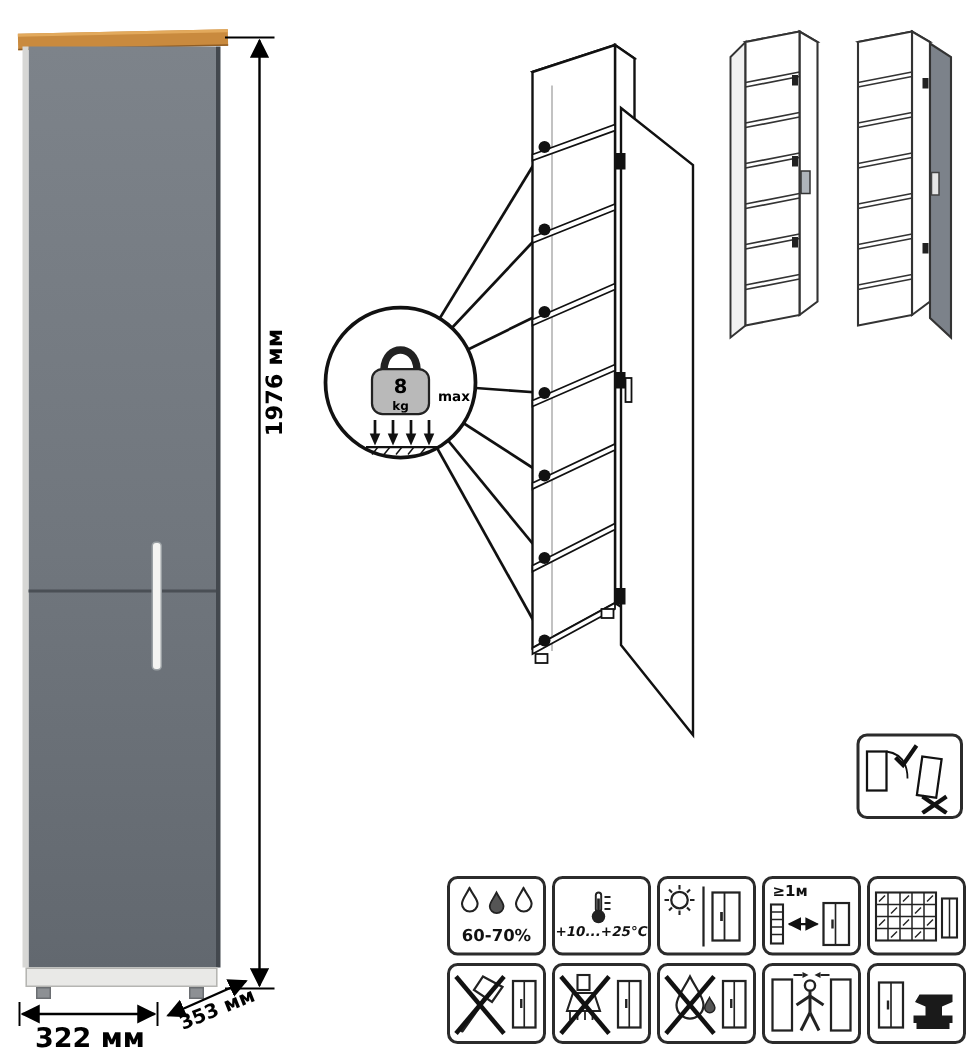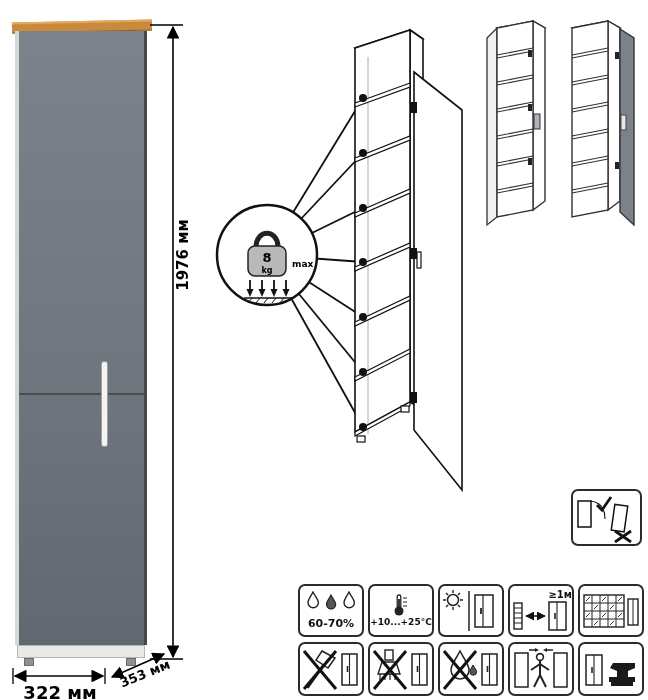--- a/index.html
+++ b/index.html
@@ -7,21 +7,21 @@
   .page { position: relative; width: 648px; height: 700px; background: #fff; overflow: hidden; }
   .abs { position: absolute; }
   svg text { font-family: "DejaVu Sans", "Liberation Sans", sans-serif; fill: #000; }
   .dim-label { position: absolute; font-weight: bold; color: #000; text-align: center; white-space: nowrap; }
   .icon-box {
     position: absolute; border: 2px solid #2b2b2b; border-radius: 7px; background: #fff;
     display: flex; flex-direction: column; align-items: center; justify-content: center; gap: 1px; overflow: hidden;
   }
   .icon-label { font-weight: bold; font-size: 11px; color: #111; line-height: 1.05; }
   .icon-label.small { font-size: 9px; }
-  .icon-label.corner { width: 100%; text-align: right; padding-left: 5px; font-size: 10px; }
+  .icon-label.corner { width: 100%; text-align: left; padding-left: 5px; font-size: 10px; }
   .cab-body {
     position: absolute; left: 15px; top: 31px; width: 132px; height: 614px;
     background: linear-gradient(180deg, #7d838a 0%, #70767d 55%, #62686f 100%);
     border-left: 4px solid #d7d7d5; border-right: 3px solid #43484e;
   }
   .cab-seam { position: absolute; left: 0; right: 0; top: 59%; height: 2px; background: #4a4f55; }
   .cab-handle { position: absolute; left: 82px; top: 330px; width: 7px; height: 86px; background: #f4f4f2; border: 1px solid #9aa0a4; border-radius: 3px; }
   .cab-top { position: absolute; left: 12px; top: 21px; width: 140px; height: 11px; background: #c98a3e; border-top: 2px solid #e2a95c; border-bottom: 1px solid #8f5d25; transform: rotate(-1.2deg); }
   .cab-base { position: absolute; left: 17px; top: 645px; width: 128px; height: 13px; background: #e9e9e7; border: 1px solid #b5b5b2; }
   .cab-foot { position: absolute; width: 10px; height: 8px; background: #8d9094; border: 1px solid #6b6e72; }
@@ -201,21 +201,21 @@
 
   <div class="icon-box" style="left:298px; top:584px; width:66px; height:53px;">
     <svg width="56" height="26" viewBox="0 0 56 26">
       <path d="M10 1 C7.5 6 5 8.5 5 11.5 a5.2 5.2 0 0 0 10.4 0 C15.4 8.5 12.5 6 10 1 Z" fill="#fff" stroke="#222" stroke-width="1.4"></path>
       <path d="M28 4 C25.8 8.4 23.5 10.6 23.5 13.2 a4.6 4.6 0 0 0 9.2 0 C32.7 10.6 30.2 8.4 28 4 Z" fill="#555" stroke="#222" stroke-width="1.2"></path>
       <path d="M46 1 C43.5 6 41 8.5 41 11.5 a5.2 5.2 0 0 0 10.4 0 C51.4 8.5 48.5 6 46 1 Z" fill="#fff" stroke="#222" stroke-width="1.4"></path>
     </svg>
     <div class="icon-label">60-70%</div>
   </div>
 
-  <div class="icon-box" style="left:368px; top:584px; width:66px; height:53px;">
+  <div class="icon-box" style="left:368px; top:584px; width:66px; height:53px;font-style:italic;">
     <svg width="56" height="24" viewBox="0 0 56 24">
       <rect x="24.2" y="2" width="3.6" height="13" rx="1.8" fill="#fff" stroke="#222" stroke-width="1.3"></rect>
       <circle cx="26" cy="18" r="4.5" fill="#222"></circle>
       <line x1="26" y1="6" x2="26" y2="15" stroke="#222" stroke-width="1.8"></line>
       <line x1="30" y1="5" x2="34" y2="5" stroke="#222" stroke-width="1.2"></line>
       <line x1="30" y1="9" x2="34" y2="9" stroke="#222" stroke-width="1.2"></line>
       <line x1="30" y1="13" x2="34" y2="13" stroke="#222" stroke-width="1.2"></line>
     </svg>
     <div class="icon-label small">+10...+25°C</div>
   </div>

